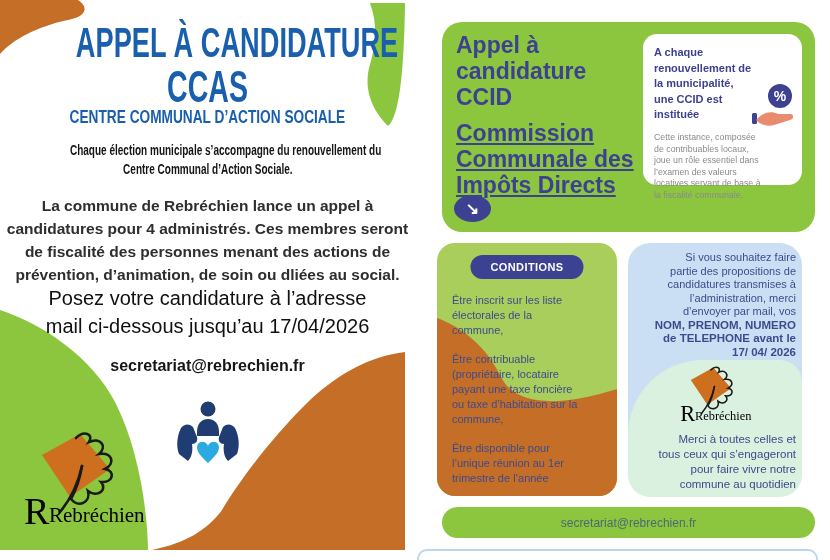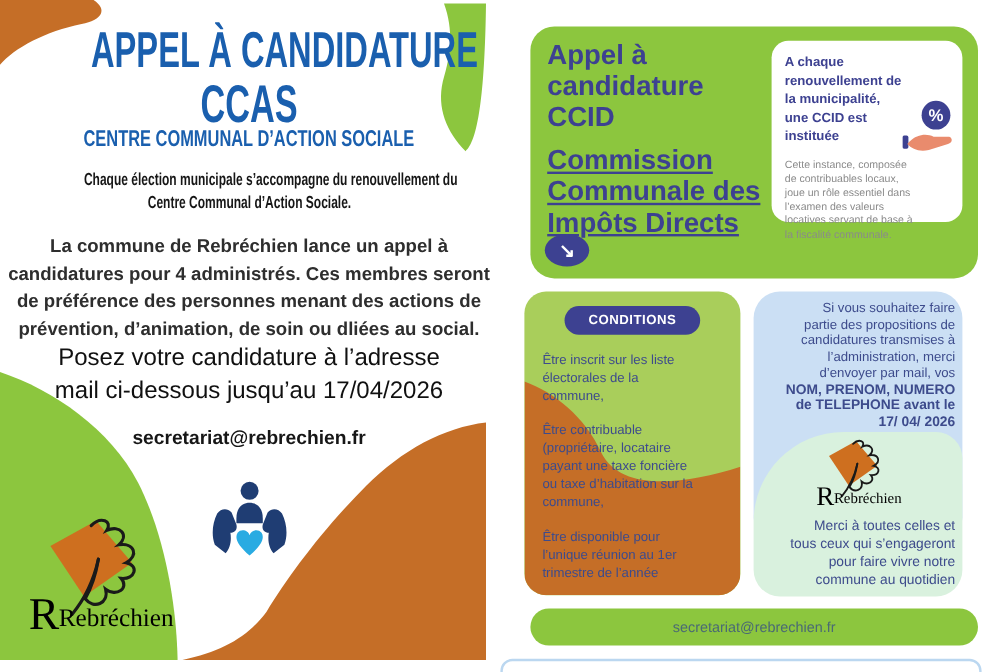--- a/index.html
+++ b/index.html
@@ -66,21 +66,21 @@
   </div>
 
   <div class="abs lp-text" style="top:141px;">
     <div class="introline"><span class="cond">Chaque élection municipale s’accompagne du renouvellement du</span></div>
     <div class="introline"><span class="cond">Centre Communal d’Action Sociale.</span></div>
   </div>
 
   <div class="abs lp-text" style="top:194px;">
     <div class="bodyline nowrap">La commune de Rebréchien lance un appel à</div>
     <div class="bodyline nowrap">candidatures pour 4 administrés. Ces membres seront</div>
-    <div class="bodyline nowrap">de préférence des personnes menant des actions de</div>
+    <div class="bodyline nowrap">de fiscalité des personnes menant des actions de</div>
     <div class="bodyline nowrap">prévention, d’animation, de soin ou dliées au social.</div>
   </div>
 
   <div class="abs lp-text" style="top:284px;">
     <div class="ctaline nowrap">Posez votre candidature à l’adresse</div>
     <div class="ctaline nowrap">mail ci-dessous jusqu’au 17/04/2026</div>
   </div>
 
   <div class="abs lp-text lp-email" style="top:357px;">
     <span>secretariat@rebrechien.fr</span>

